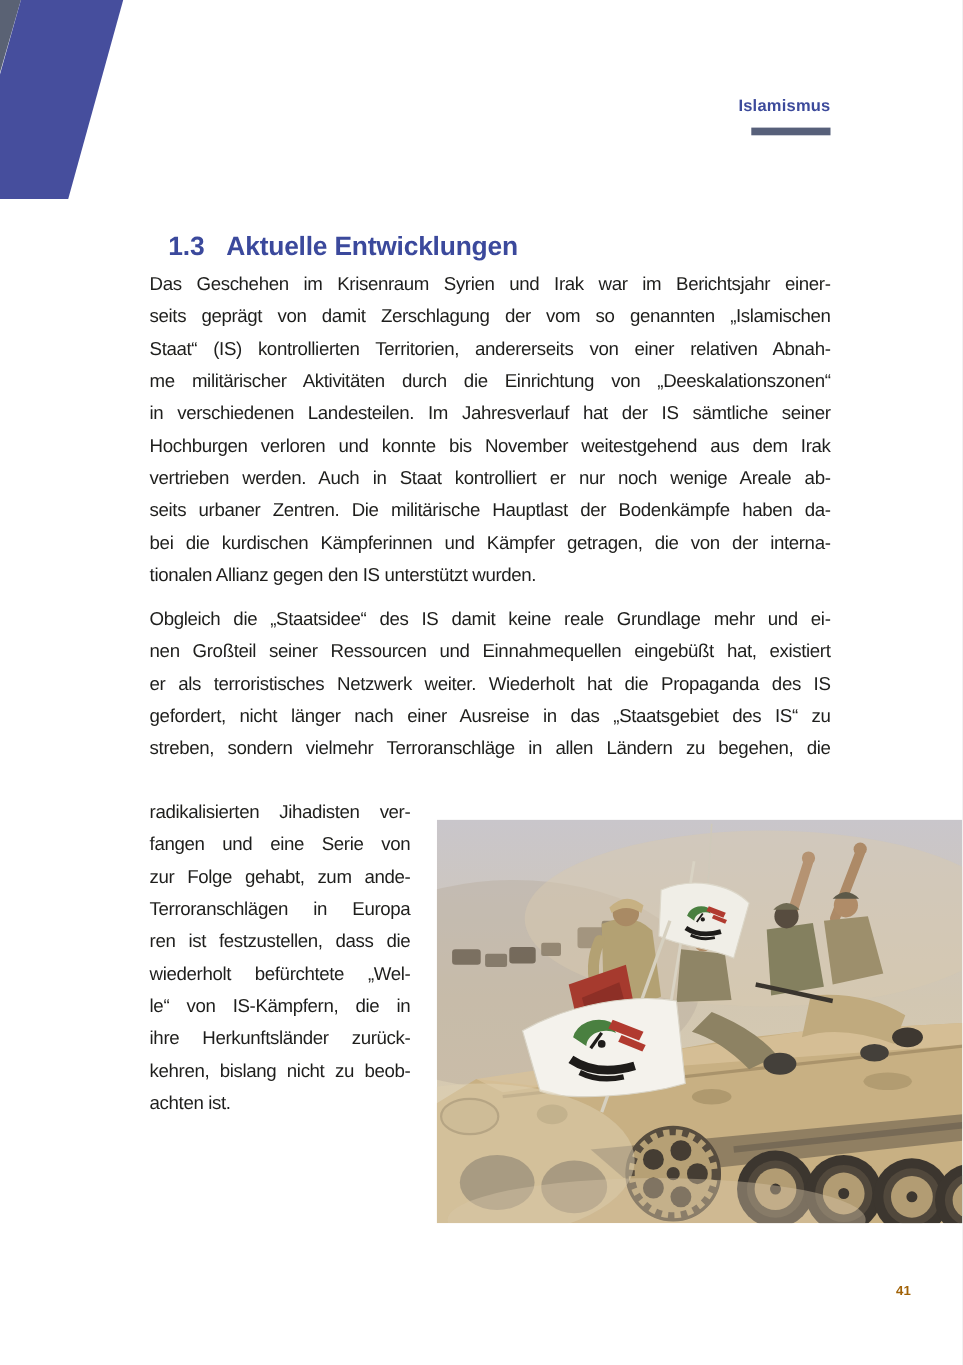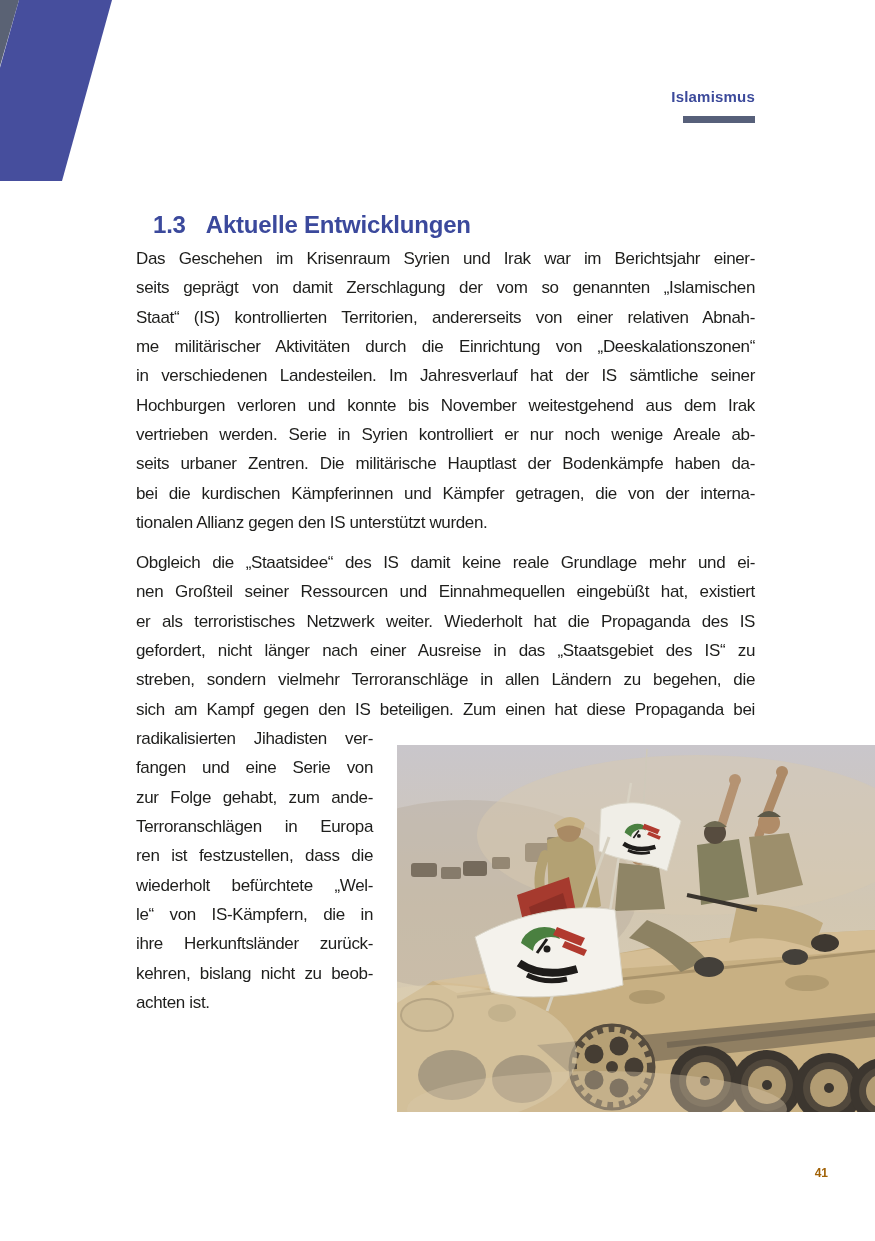--- a/index.html
+++ b/index.html
@@ -63,33 +63,32 @@
     <span class="num">1.3</span><span>Aktuelle Entwicklungen</span>
   </div>
 
   <div class="bodytext" id="para1">
       <div class="line">Das Geschehen im Krisenraum Syrien und Irak war im Berichtsjahr einer-</div>
       <div class="line">seits geprägt von damit Zerschlagung der vom so genannten „Islamischen</div>
       <div class="line">Staat“ (IS) kontrollierten Territorien, andererseits von einer relativen Abnah-</div>
       <div class="line">me militärischer Aktivitäten durch die Einrichtung von „Deeskalationszonen“</div>
       <div class="line">in verschiedenen Landesteilen. Im Jahresverlauf hat der IS sämtliche seiner</div>
       <div class="line">Hochburgen verloren und konnte bis November weitestgehend aus dem Irak</div>
-      <div class="line">vertrieben werden. Serie in Syrien kontrolliert er nur noch wenige Areale ab-</div>
+      <div class="line">vertrieben werden. Auch in Staat kontrolliert er nur noch wenige Areale ab-</div>
       <div class="line">seits urbaner Zentren. Die militärische Hauptlast der Bodenkämpfe haben da-</div>
       <div class="line">bei die kurdischen Kämpferinnen und Kämpfer getragen, die von der interna-</div>
       <div class="line last">tionalen Allianz gegen den IS unterstützt wurden.</div>
     </div>
 
   <div class="bodytext" id="para2full">
       <div class="line">Obgleich die „Staatsidee“ des IS damit keine reale Grundlage mehr und ei-</div>
       <div class="line">nen Großteil seiner Ressourcen und Einnahmequellen eingebüßt hat, existiert</div>
       <div class="line">er als terroristisches Netzwerk weiter. Wiederholt hat die Propaganda des IS</div>
       <div class="line">gefordert, nicht länger nach einer Ausreise in das „Staatsgebiet des IS“ zu</div>
       <div class="line">streben, sondern vielmehr Terroranschläge in allen Ländern zu begehen, die</div>
-      <div class="line">sich am Kampf gegen den IS beteiligen. Zum einen hat diese Propaganda bei</div>
     </div>
 
   <div class="bodytext narrow" id="para2narrow">
       <div class="line">radikalisierten Jihadisten ver-</div>
       <div class="line">fangen und eine Serie von</div>
       <div class="line">zur Folge gehabt, zum ande-</div>
       <div class="line">Terroranschlägen in Europa</div>
       <div class="line">ren ist festzustellen, dass die</div>
       <div class="line">wiederholt befürchtete „Wel-</div>
       <div class="line">le“ von IS-Kämpfern, die in</div>

